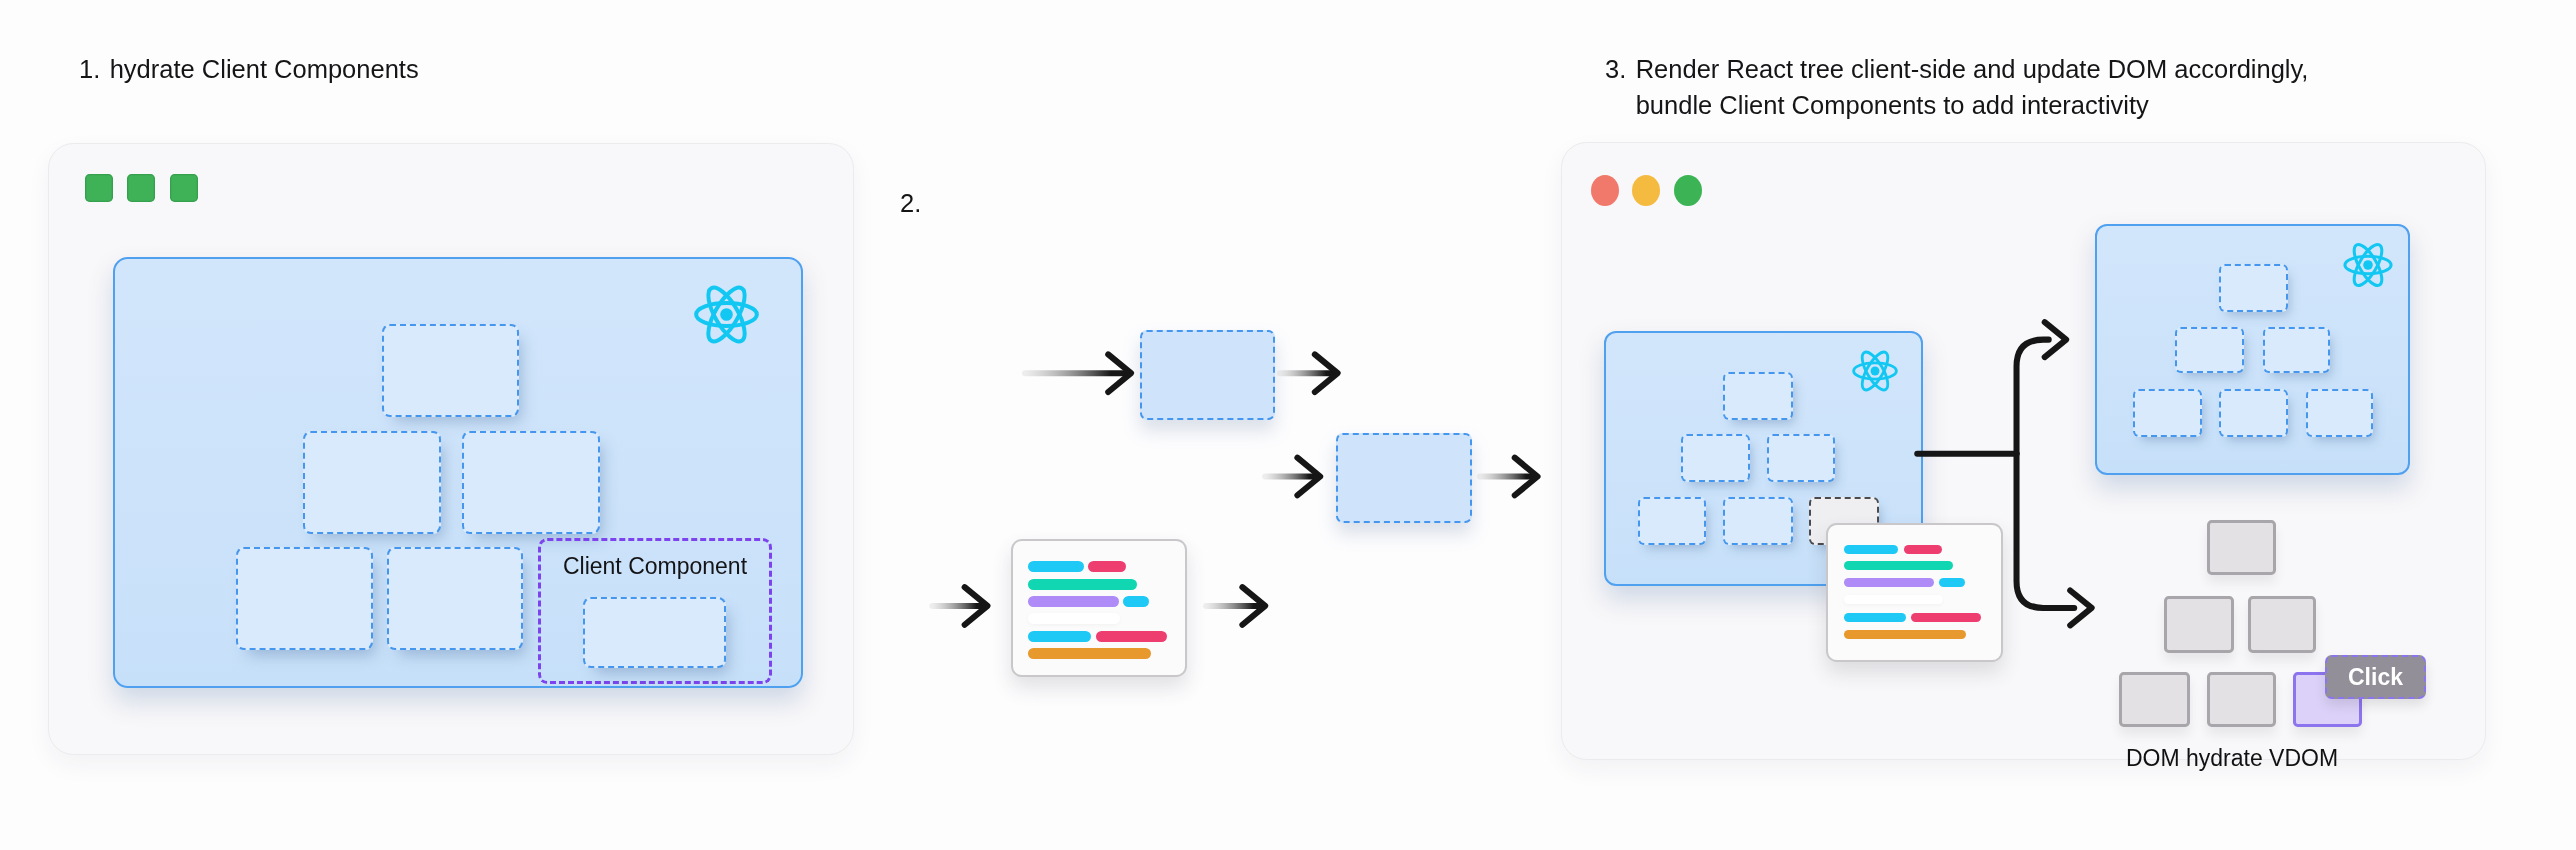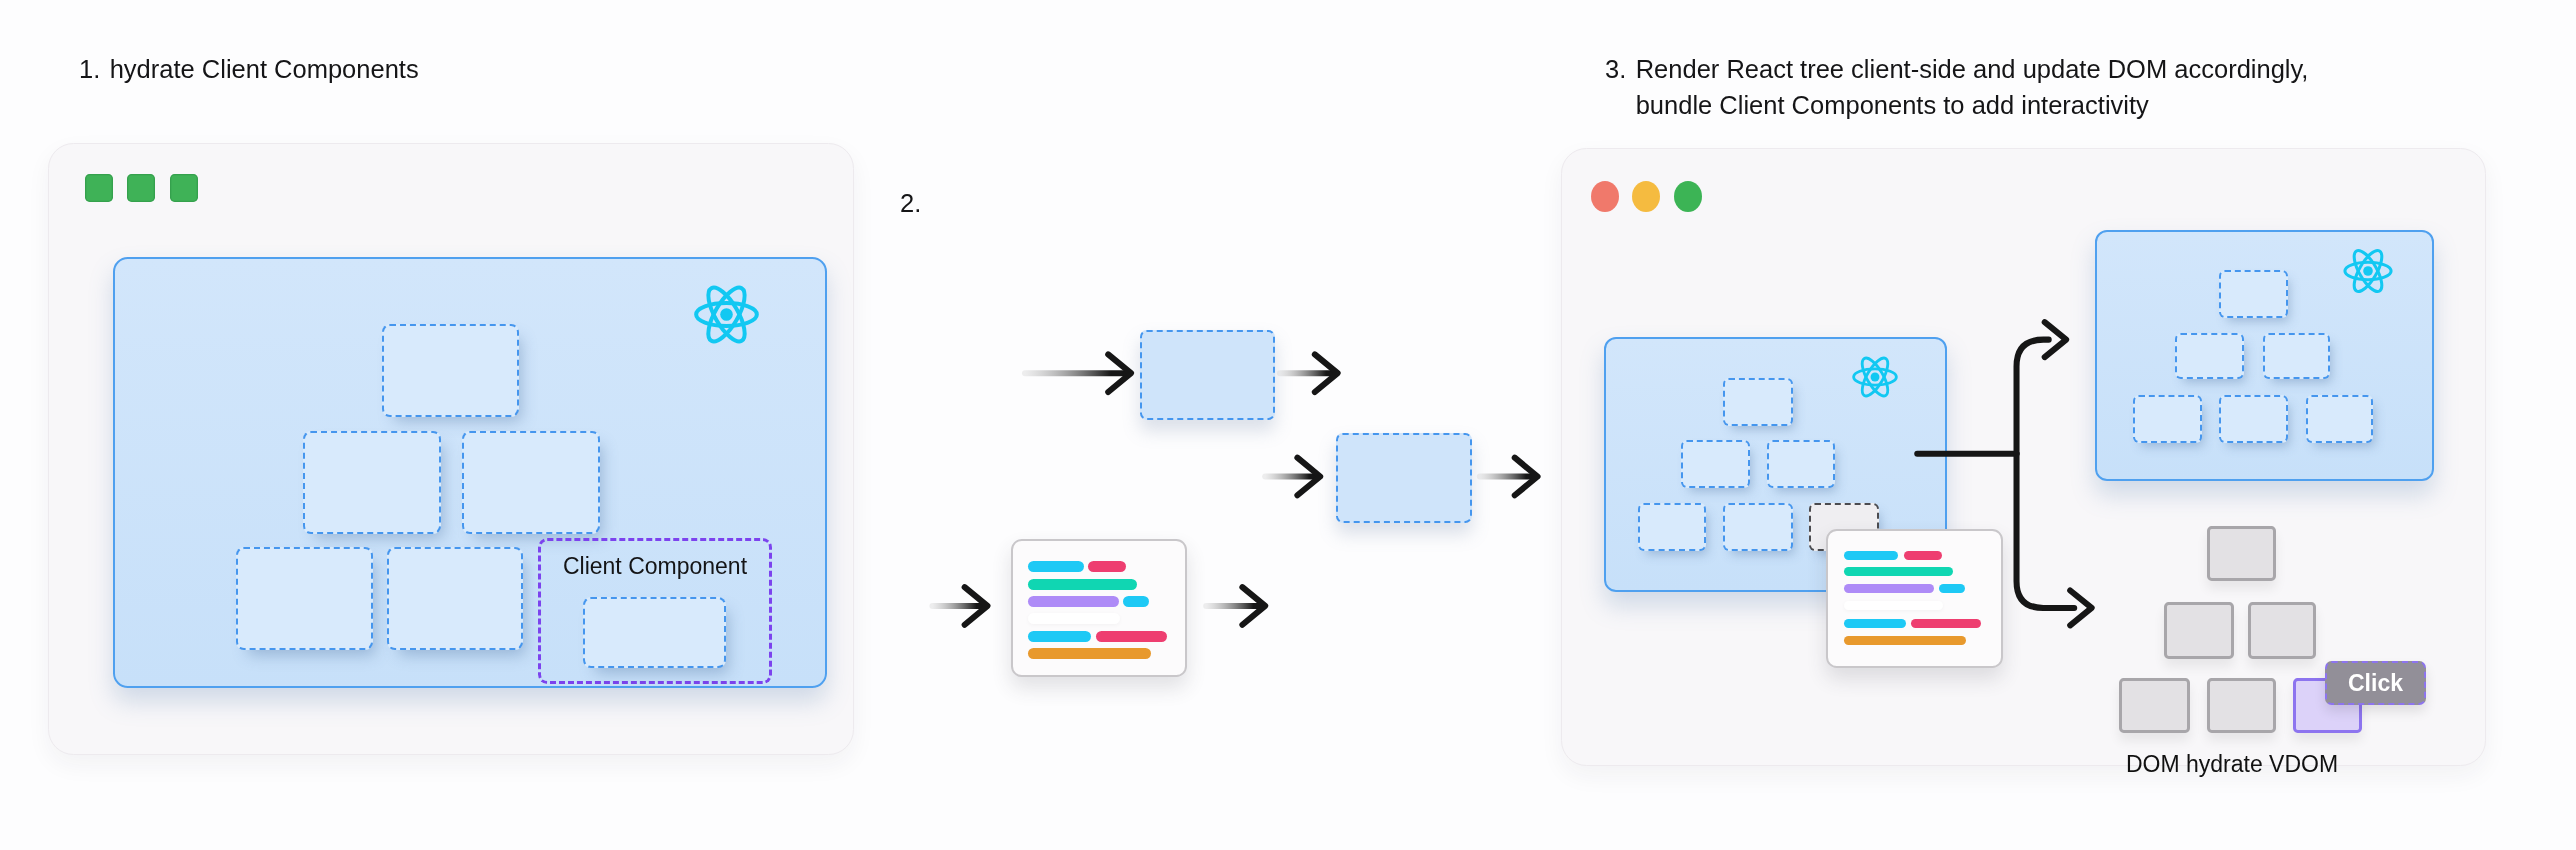--- a/index.html
+++ b/index.html
@@ -43,21 +43,20 @@
     border:1.3px solid var(--card-border);border-radius:25.5px;
     box-shadow:0 9.4px 23px rgba(40,40,60,0.05);
   }
   .sq{position:absolute;width:27.5px;height:27.5px;border-radius:4.7px;background:var(--green-square);box-shadow:inset 0 0 0 1.3px rgba(35,130,60,.35);}
   .dot{position:absolute;width:28px;height:31px;border-radius:50%;}
   
   .bluebox{
     position:absolute;border:2.7px solid var(--container-blue-border);border-radius:14.8px;
     background:linear-gradient(180deg,var(--container-blue-fill-top),var(--container-blue-fill));
     box-shadow:0 13.4px 23px rgba(90,130,180,0.25);
-    padding-left:24px;
   }
   
   .dbox{
     position:absolute;border:2.7px dashed var(--dashed-box-border);border-radius:8px;
     background:var(--dashed-box-fill);
     box-shadow:6.7px 9.4px 14.8px -5.4px rgba(73,111,158,0.38);
   }
   .dbox.sm{border-width:2px;border-radius:6px;box-shadow:4.7px 6.7px 10.7px -4px rgba(73,111,158,0.38);}
   .dbox.gray{border-color:#4b4b4f;background:#efeef1;}
   
@@ -159,21 +158,21 @@
     <i class="bar c-pink" style="left:75px;top:20px;width:38px;"></i>
     <i class="bar c-teal" style="left:15.4px;top:38px;width:109px;"></i>
     <i class="bar c-purple" style="left:15.4px;top:55px;width:91px;"></i>
     <i class="bar c-cyan" style="left:110px;top:55px;width:25.5px;"></i>
     <i class="bar c-white" style="left:15.4px;top:72px;width:92px;"></i>
     <i class="bar c-cyan" style="left:15.4px;top:90px;width:63px;"></i>
     <i class="bar c-pink" style="left:83px;top:90px;width:71px;"></i>
     <i class="bar c-orange" style="left:15.4px;top:107px;width:123px;"></i>
   </div>
 
-  <div class="card" style="left:1561px;top:148px;width:923px;height:616px;">
+  <div class="card" style="left:1561px;top:142px;width:923px;height:616px;">
     <div class="dot" style="left:29px;top:32px;background:var(--traffic-red);"></div>
     <div class="dot" style="left:70px;top:32px;background:var(--traffic-yellow);"></div>
     <div class="dot" style="left:112px;top:32px;background:var(--traffic-green);"></div>
 
     <div class="bluebox" style="left:42px;top:188px;width:315px;height:251px;border-width:2px;border-radius:12px;">
       <svg class="react-logo abs" style="left:244px;top:13.4px;" width="50" height="50" viewBox="-62 -62 124 124">
           <use href="#react-atom"></use>
         </svg>
       <div class="dbox sm" style="left:117px;top:39px;width:66px;height:44px;"></div>
       <div class="dbox sm" style="left:75px;top:101px;width:65px;height:44px;"></div>

